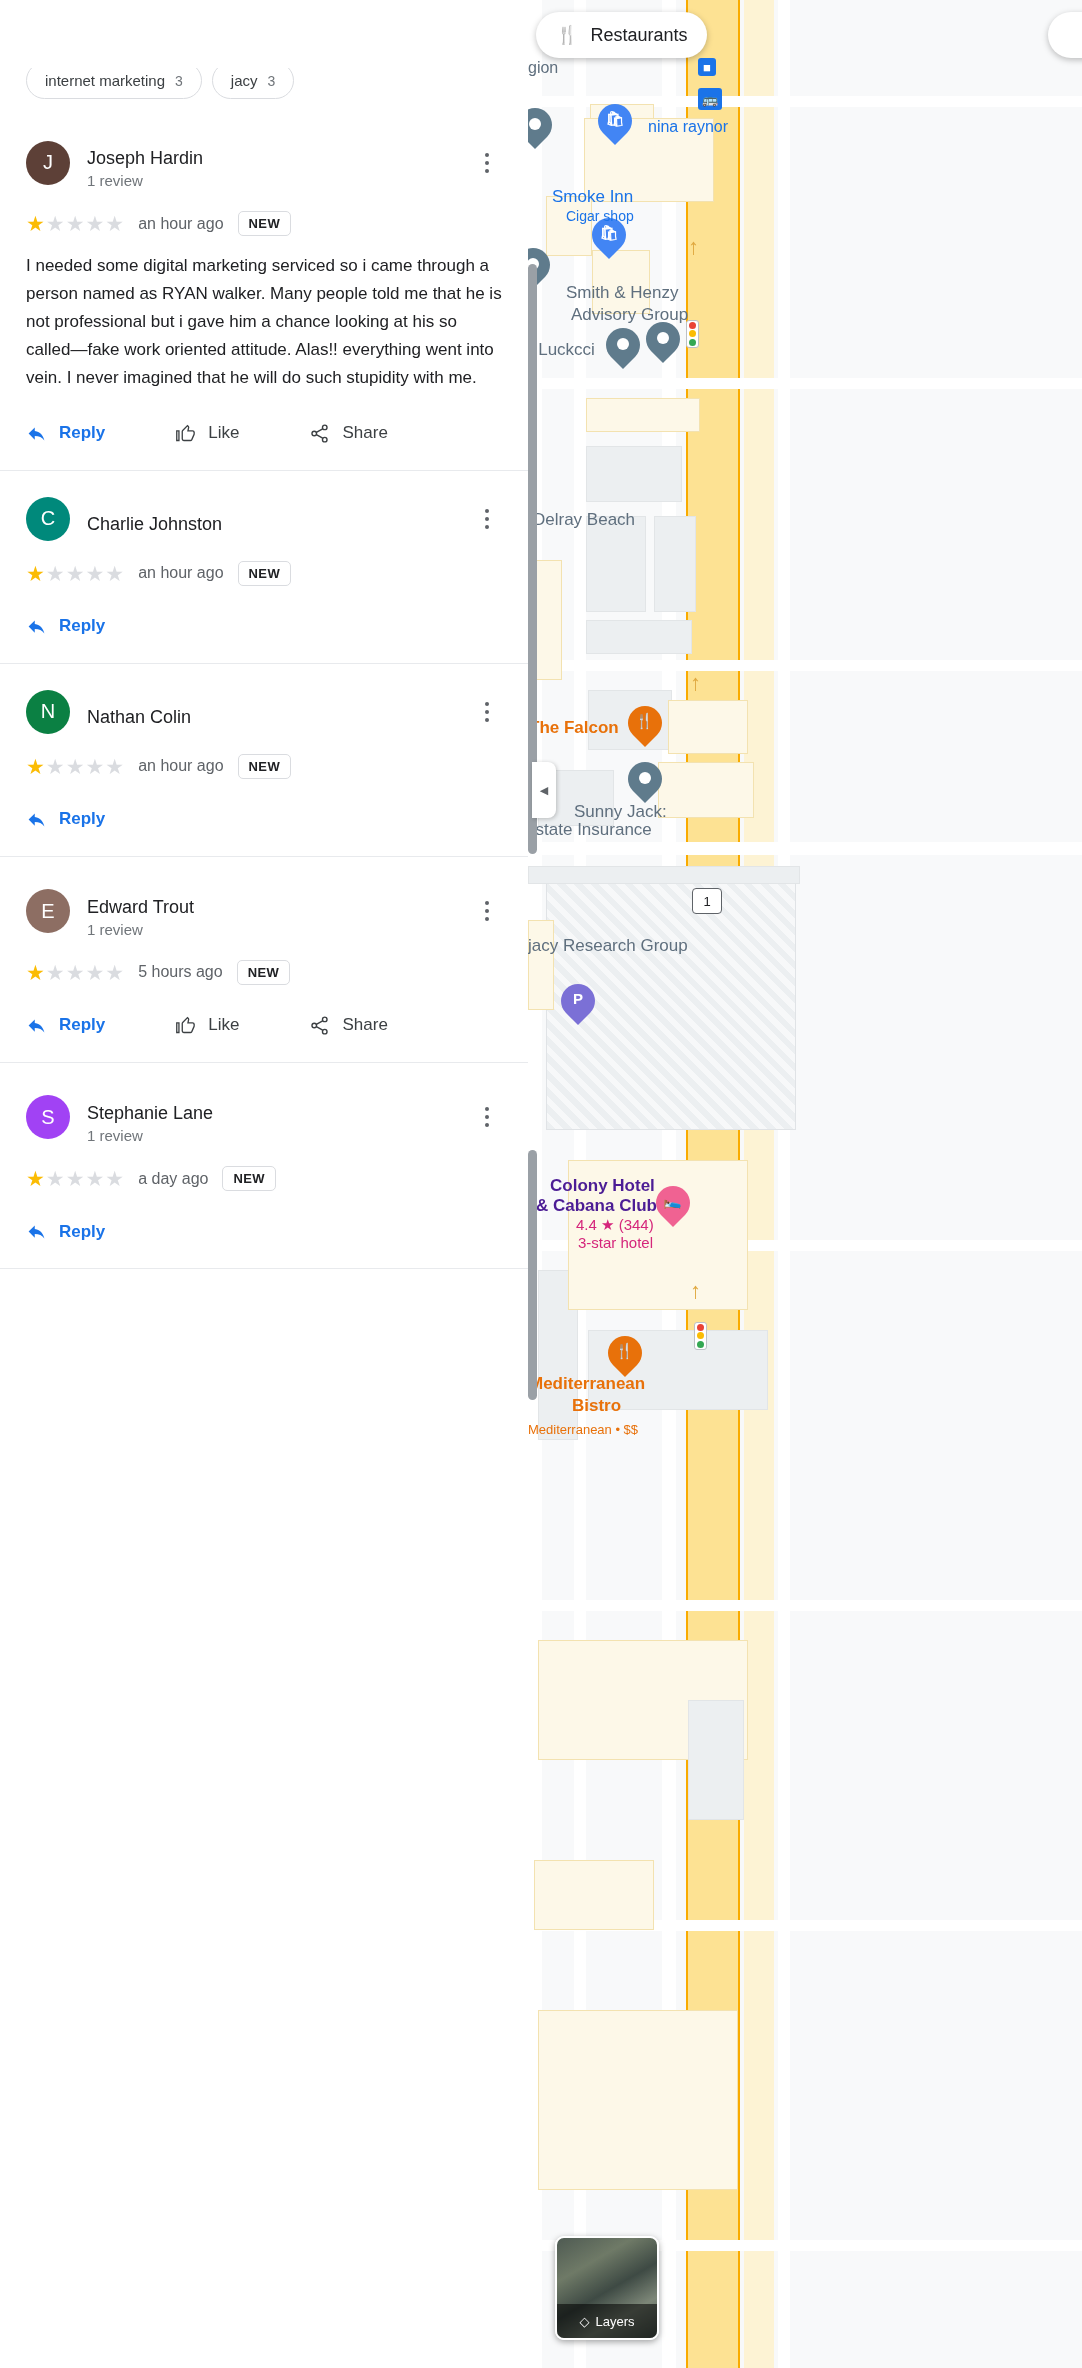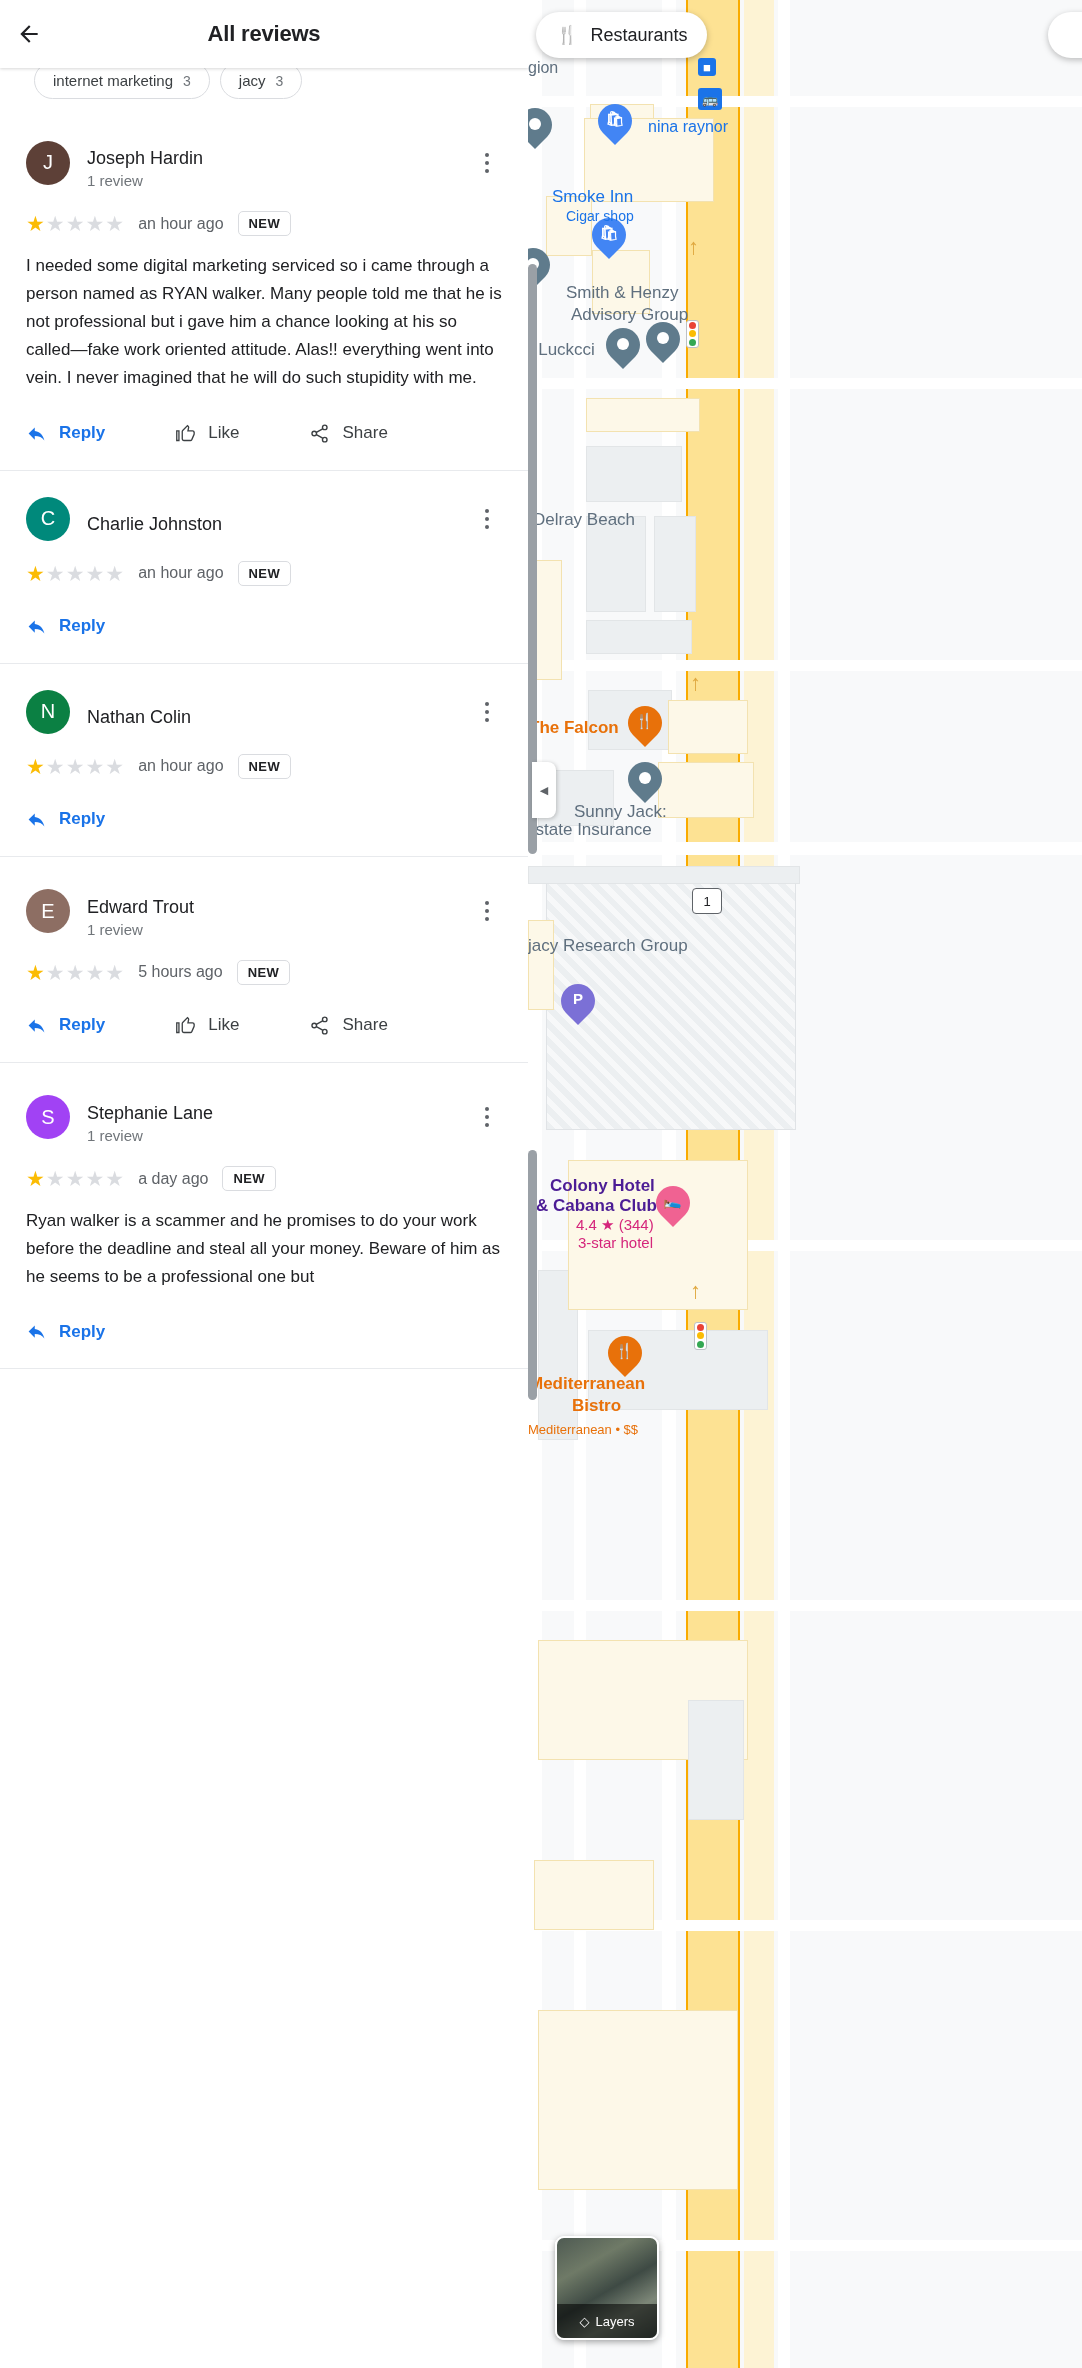--- a/index.html
+++ b/index.html
@@ -43,21 +43,21 @@
 
   .scrollarea {
     position: absolute; top: 68px; left: 0;
     width: 528px; height: 2300px;
     overflow: hidden;
   }
 
   
   .chips {
     display: flex; gap: 10px;
-    padding: 0 34px;
+    padding: 0 26px;
     height: 46px;
     align-items: flex-start;
     margin-top: -6px;
   }
   .chip {
     border: 1px solid #dadce0;
     border-radius: 20px;
     height: 37px;
     padding: 0 18px;
     display: flex; align-items: center; gap: 10px;
@@ -225,28 +225,20 @@
   }
   .arrow-up { position: absolute; color: #e0a941; font-size: 22px; }
 </style>
 </head>
 <body>
 
 <div class="app">
 
   <div class="panel">
 
-    <div class="topbar">
-      <div class="back-btn">
-        <svg viewBox="0 0 24 24">
-          <path d="M20 11H7.8l5.6-5.6L12 4l-8 8 8 8 1.4-1.4L7.8 13H20v-2z" fill="#202124"></path>
-        </svg>
-      </div>
-      <div class="topbar-title">All reviews</div>
-    </div>
 
     <div class="scrollarea">
 
       <div class="chips">
         <div class="chip">
           <span>internet marketing</span>
           <span class="cnt">3</span>
         </div>
         <div class="chip">
           <span>jacy</span>
@@ -441,21 +433,20 @@
         <div class="stars">
                 <span class="on">★</span>
                 <span class="">★</span>
                 <span class="">★</span>
                 <span class="">★</span>
                 <span class="">★</span>
               </div>
         <div class="rev-time">a day ago</div>
         <div class="badge-new">NEW</div>
       </div>
-      <div class="rev-text">Ryan walker is a scammer and he promises to do your work before the deadline and steal all your money. Beware of him as he seems to be a professional one but</div>
       <div class="actions">
         <div class="act reply">
                 <svg viewBox="0 0 24 24">
                   <path d="M10 9V5l-7 7 7 7v-4.1c5 0 8.5 1.6 11 5.1-1-5-4-10-11-11z" fill="#1a73e8"></path>
                 </svg>
           <span class="act-label">Reply</span>
               </div>
 
       </div>
     </div>

